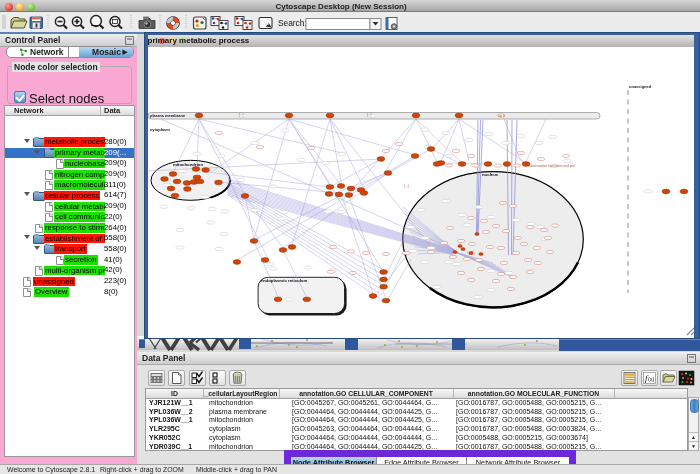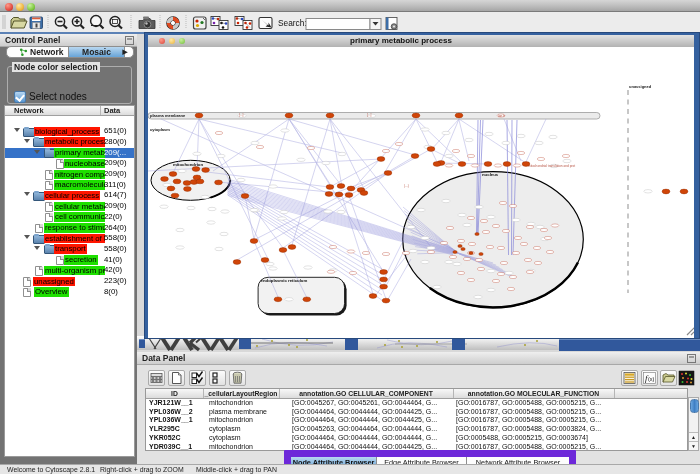--- a/index.html
+++ b/index.html
@@ -14,46 +14,46 @@
   #titlebar .t1{left:5px;background:radial-gradient(circle at 35% 30%,#ff9a8a,#e24b40 60%,#b02018);}
   #titlebar .t2{left:16px;background:radial-gradient(circle at 35% 30%,#ffe9a8,#f0b73f 60%,#c98a1a);}
   #titlebar .t3{left:27px;background:radial-gradient(circle at 35% 30%,#c8f0a0,#7fc93f 60%,#4f9420);}
   #titlebar .ttl{position:absolute;left:0;right:0;top:1.5px;text-align:center;
     font-size:8px;font-weight:bold;color:#222;}
   
   #toolbar{left:0;top:12px;width:700px;height:20px;background:#ececec;}
   #toolbar svg{position:absolute;top:0;left:0;}
   #toolline{left:0;top:32px;width:700px;height:2px;background:#5c82b6;}
   
-  #cp{left:0;top:34px;width:137px;height:430px;background:#737373;border-right:3px solid #a21caf;}
+  #cp{left:0;top:34px;width:137px;height:430px;background:#f9a8d4;border-right:3px solid #a21caf;}
   #cphead{position:absolute;left:0;top:0;width:137px;height:13px;
     background:linear-gradient(#efefef,#cdcdcd);border-bottom:1px solid #a8a8a8;
     font-size:8.5px;font-weight:bold;color:#222;line-height:13px;padding-left:5px;box-sizing:border-box;}
   
   #cptabs{position:absolute;left:6px;top:11.5px;width:126px;height:10px;
     background:#fdfdfd;border:1px solid #8e8e8e;border-radius:5px;overflow:hidden;}
   #cptabs .seg{position:absolute;top:0;height:10px;font-size:8.5px;font-weight:bold;
     color:#222;text-align:center;line-height:10px;}
   #tabnet{left:0;width:62px;border-right:1px solid #8e8e8e;box-sizing:border-box;}
-  #tabmos{left:62px;width:56px;background:linear-gradient(#b8d7f0,#67a4d8);border-right:1px solid #8e8e8e;box-sizing:border-box;}
+  #tabmos{left:72px;width:56px;background:linear-gradient(#b8d7f0,#67a4d8);border-right:1px solid #8e8e8e;box-sizing:border-box;}
   #tabarr{left:110px;width:16px;font-size:7px;}
   
   #grp{position:absolute;left:7px;top:31.5px;width:123px;height:36px;
     border:1px solid #adadad;border-radius:3px;}
   #grplbl{position:absolute;left:4px;top:-5px;background:#e3e3e3;padding:0 2px;
     font-size:8.5px;font-weight:bold;color:#222;}
   #combo{position:absolute;left:5px;top:9px;width:109px;height:13px;background:linear-gradient(#ffffff,#e8e8e8);
     border:1px solid #9a9a9a;border-radius:4px;font-size:8.5px;color:#111;line-height:13px;padding-left:7px;box-sizing:border-box;}
   #combo .step{position:absolute;right:0px;top:-1px;width:13px;height:13px;border-radius:0 4px 4px 0;
     background:linear-gradient(#9ec7ea,#4f94d6);border-left:1px solid #7a9cc0;}
   #chk{position:absolute;left:6px;top:24px;width:10px;height:10px;border-radius:2px;
     background:linear-gradient(#b5d6f2,#5795cf);border:1px solid #4978a8;}
   #chk:before{content:"";position:absolute;left:2px;top:1px;width:4px;height:6px;
     border:solid #fff;border-width:0 2px 2px 0;transform:rotate(40deg);}
-  #chklbl{position:absolute;left:21px;top:24px;font-size:10px;color:#111;}
+  #chklbl{position:absolute;left:21px;top:24px;font-size:13px;color:#111;}
   
   #tree{position:absolute;left:4px;top:71px;width:129px;height:350px;background:#fff;border:1px solid #9a9a9a;}
   #treehead{position:absolute;left:0;top:0;width:100%;height:9px;
     background:linear-gradient(#fafafa,#dcdcdc);border-bottom:1px solid #a0a0a0;
     font-size:7.5px;font-weight:bold;color:#222;}
   #treehead .c1{position:absolute;left:9px;top:0px;}
   #treehead .c2{position:absolute;left:99px;top:0px;}
   #treehead .dv{position:absolute;left:95px;top:0;width:1px;height:9px;background:#b5b5b5;}
   .trow{position:absolute;left:0;width:100%;height:10.7px;font-size:7.8px;line-height:10.7px;white-space:nowrap;}
   .trow .lbl{position:absolute;top:0.5px;height:9.5px;line-height:9.5px;padding:0 1px;color:#000;}
@@ -69,21 +69,21 @@
   .file:before{content:"";position:absolute;right:-0.5px;top:-0.5px;width:2.5px;height:2.5px;background:#d8d8d8;border-left:0.6px solid #909090;border-bottom:0.6px solid #909090;}
   
   #desktop{left:137px;top:34px;width:563px;height:318px;background:#d9d9d9;}
   #strip{left:0;top:302px;width:563px;height:14px;background:linear-gradient(#ffffff,#bfbfbf);}
   #stripink{left:0;top:302px;width:563px;height:16px;}
   .bsq{background:#31589c;border-top:1px solid #6b8cc0;}
   #frame{left:7px;top:-2.5px;width:556px;height:307px;background:#35619f;border:1px solid #27497c;box-sizing:border-box;}
   #ftitle{position:absolute;left:2.5px;top:2.5px;width:546px;height:11.5px;
      background:linear-gradient(#e2e2e2,#b2b2b2);border-bottom:1px solid #7e7e7e;}
   .ftl{position:absolute;top:2.5px;width:6px;height:6px;border-radius:50%;}
-  .fttl{position:absolute;left:0;right:39px;top:1px;text-align:center;font-size:8px;font-weight:bold;color:#111;}
+  .fttl{position:absolute;left:0;right:39px;top:1px;text-align:left;font-size:8px;font-weight:bold;color:#111;}
   #fcanvas{position:absolute;left:2.5px;top:14px;width:546px;height:291px;background:#fff;overflow:hidden;}
   
   #datapanel{left:137px;top:352px;width:563px;height:112px;background:#e2e2e2;}
   #dphead{position:absolute;left:0;top:0;width:100%;height:13px;
     background:linear-gradient(#efefef,#cdcdcd);border-bottom:1px solid #a8a8a8;
     font-size:8.5px;font-weight:bold;color:#222;line-height:13px;padding-left:5px;box-sizing:border-box;}
   .dpbtn{position:absolute;top:18px;width:17px;height:16px;background:linear-gradient(#fcfcfc,#e2e2e2);
     border:1px solid #aaa;border-radius:2px;box-sizing:border-box;}
   #dtable{position:absolute;left:8px;top:36px;width:541px;height:61px;background:#fff;border:1px solid #999;}
   #dthead{position:absolute;left:0;top:0;width:100%;height:9px;
@@ -105,20 +105,21 @@
   #status{left:0;top:464px;width:700px;height:10px;background:#e6e6e6;border-top:1px solid #a8a8a8;
      font-size:6.9px;color:#222;}
   #status span{position:absolute;top:1px;}
 </style>
 </head>
 <body>
   <div class="abs" id="titlebar">
     <div class="tl t1"></div>
     <div class="tl t2"></div>
     <div class="tl t3"></div>
+    <div class="ttl" style="padding-right:18px">Cytoscape Desktop (New Session)</div>
   </div>
   <div class="abs" id="toolbar">
   <svg width="700" height="20" viewBox="0 0 700 20">
     <g stroke="#bbb" stroke-width="1">
       <line x1="3" y1="3" x2="3" y2="17"></line>
         <line x1="5" y1="3" x2="5" y2="17"></line>
       <line x1="48" y1="3" x2="48" y2="17" stroke-dasharray="1,1"></line>
       <line x1="131" y1="3" x2="131" y2="17" stroke-dasharray="1,1"></line>
       <line x1="160" y1="3" x2="160" y2="17" stroke-dasharray="1,1"></line>
       <line x1="186" y1="3" x2="186" y2="17" stroke-dasharray="1,1"></line>
@@ -243,26 +244,20 @@
     <div id="grp">
       <div id="grplbl">Node color selection</div>
       <div id="chk"></div>
       <div id="chklbl">Select nodes</div>
     </div>
     <div id="tree">
       <div id="treehead">
         <span class="c1">Network</span>
         <span class="c2">Data</span>
         <span class="dv"></span>
-      </div>
-      <div class="trow" style="top:20.2px">
-        <span class="arr" style="left:9px"></span>
-        <span class="fold" style="left:18px"></span>
-        <span class="lbl r" style="left:29px;max-width:69px;overflow:hidden">biological_process</span>
-        <span class="val">651(0)</span>
       </div>
       <div class="trow" style="top:30.9px">
         <span class="arr" style="left:19px"></span>
         <span class="fold" style="left:28px"></span>
         <span class="lbl r" style="left:39px;max-width:59px;overflow:hidden">metabolic process</span>
         <span class="val">280(0)</span>
       </div>
       <div class="trow sel" style="top:41.6px">
         <span class="arr" style="left:29px"></span>
         <span class="fold" style="left:39px"></span>

